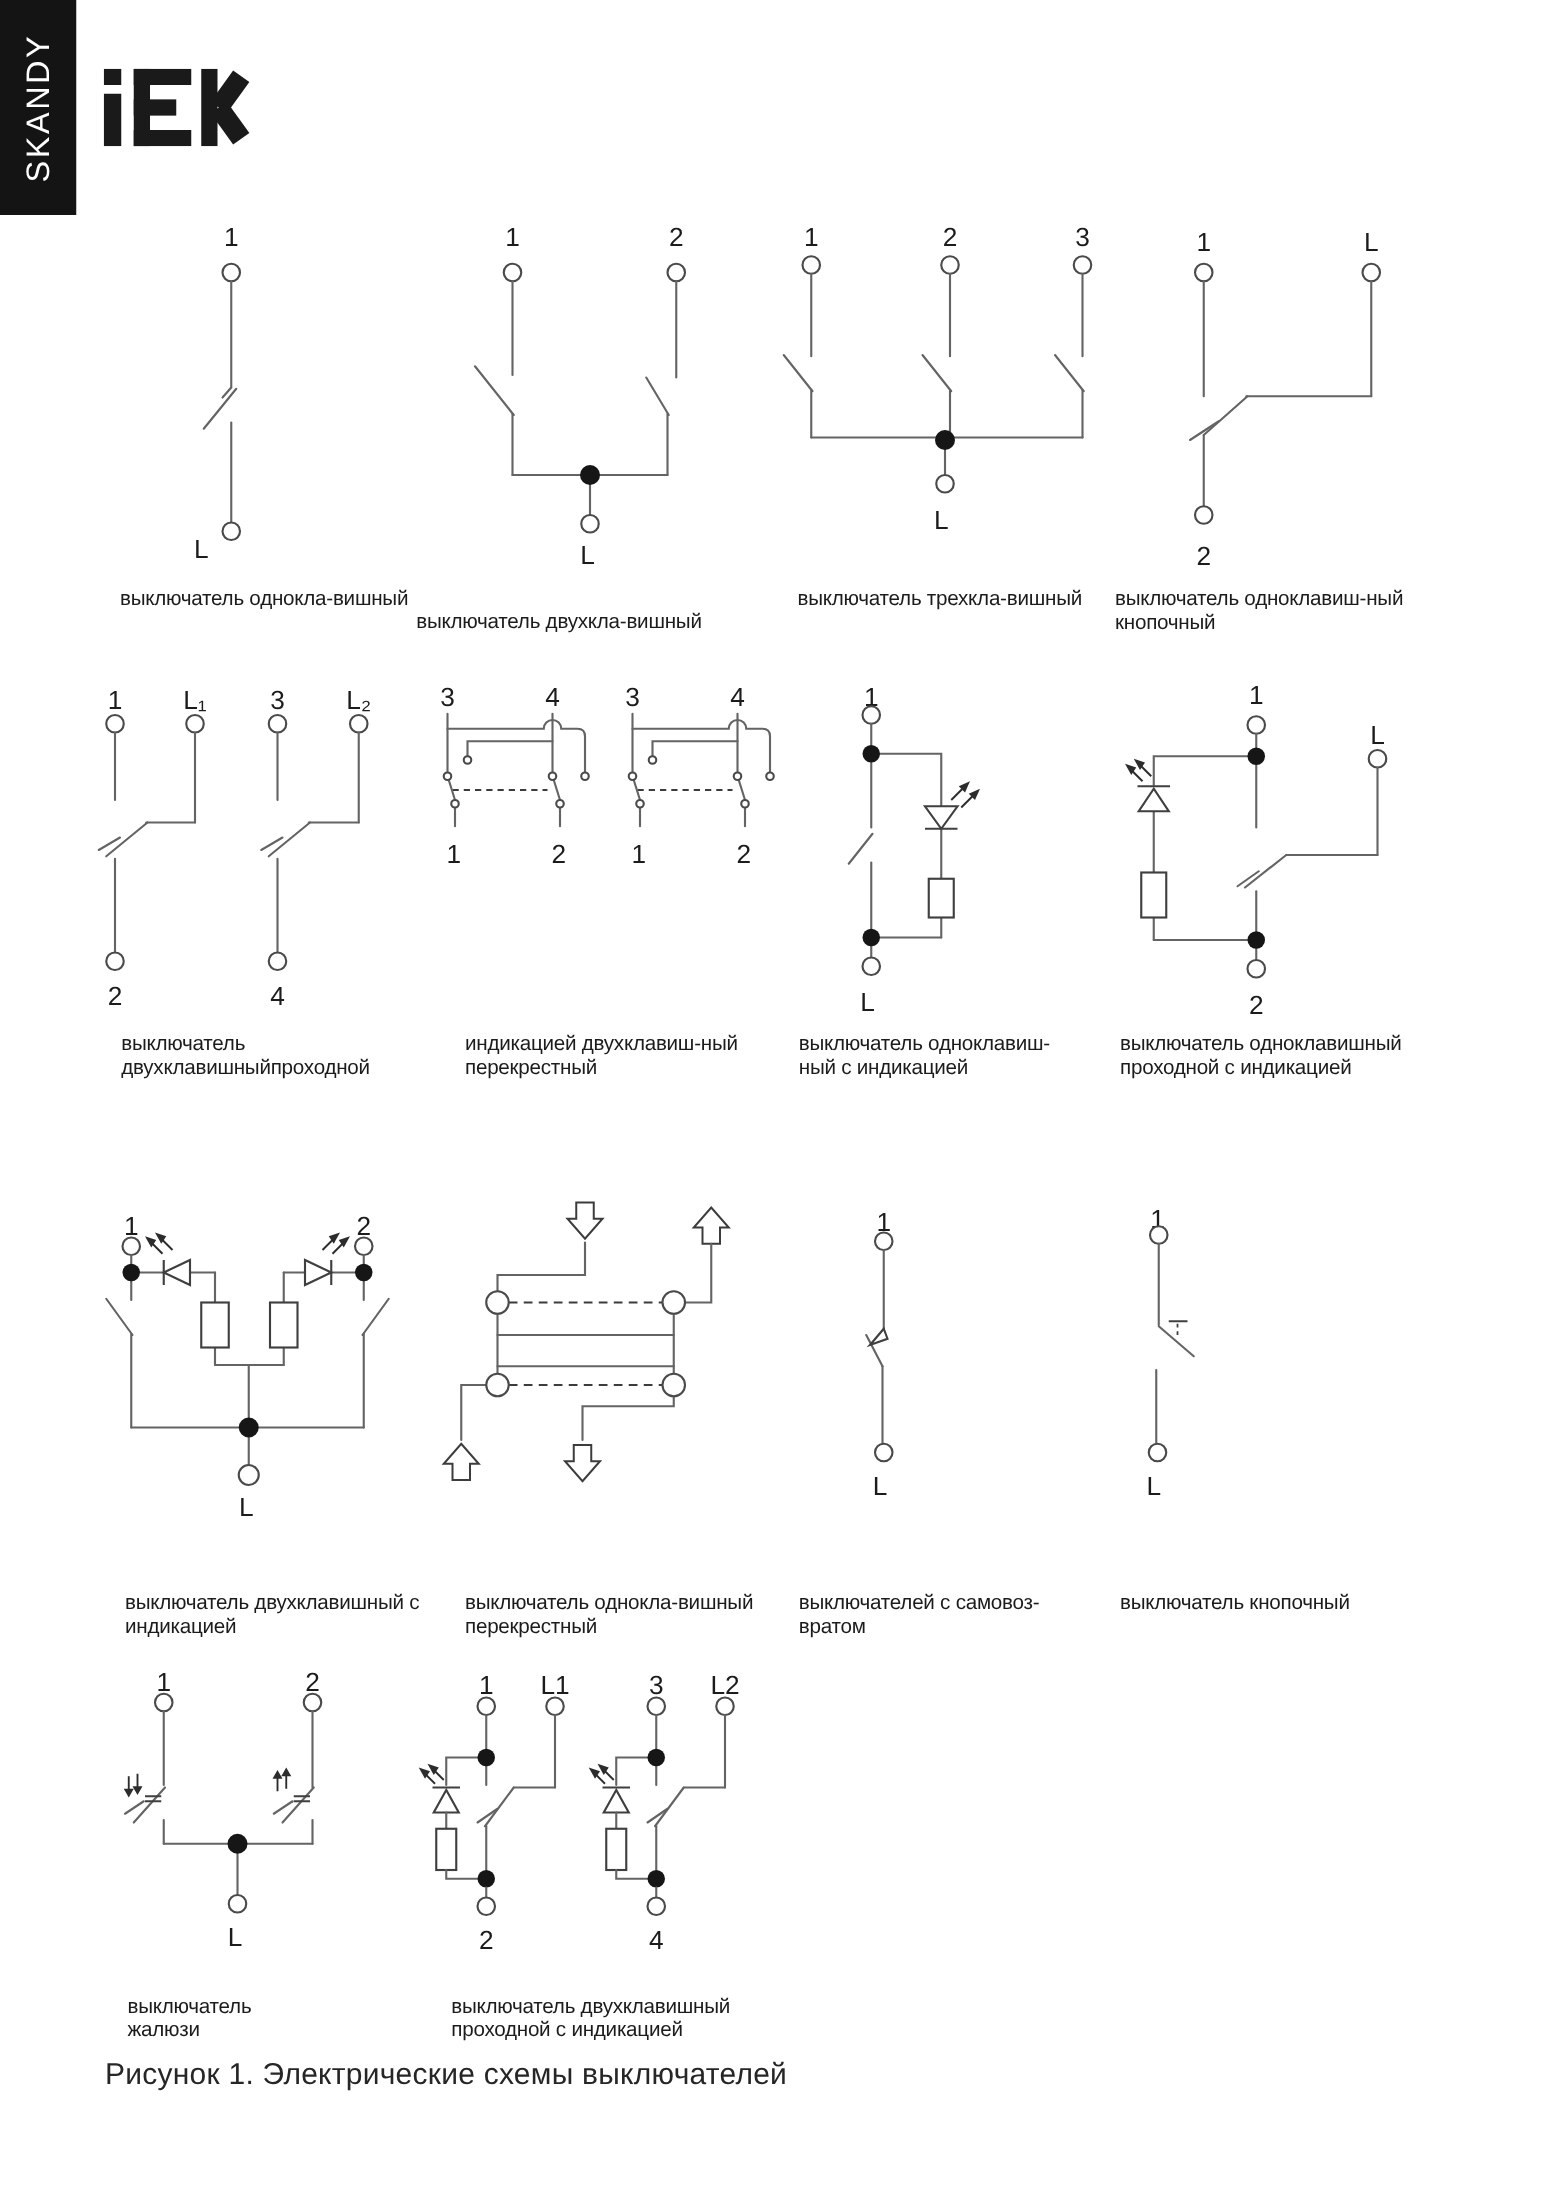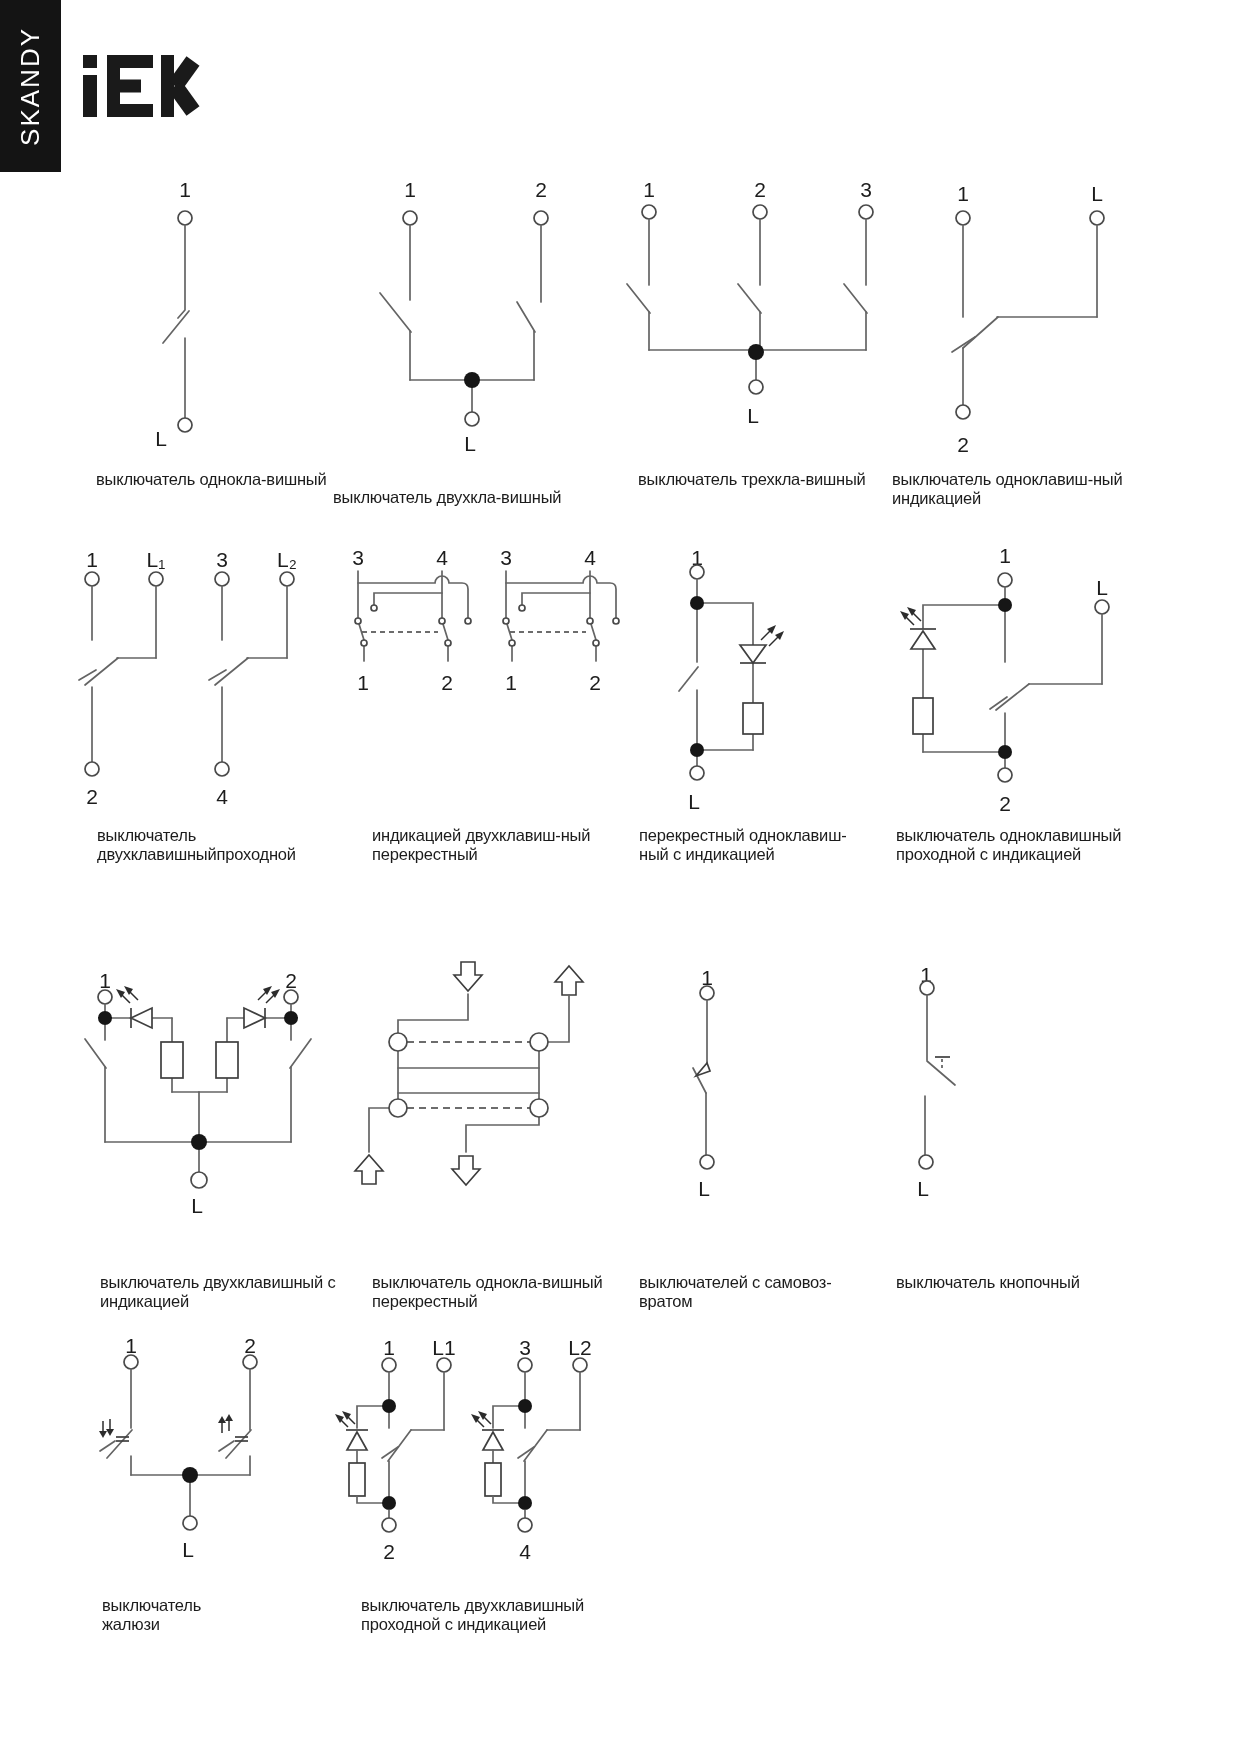--- a/index.html
+++ b/index.html
@@ -121,21 +121,21 @@
       <path class="w" d="M78,183 V240"></path>
     </g>
     <circle class="term" cx="78" cy="247" r="7"></circle>
     <text class="lbl" x="78" y="287">2</text>
   </svg>
 
   <div class="cap" style="left:84px;top:470px">выключатель однокла-вишный</div>
   <div class="cap" style="left:321px;top:488px">выключатель двухкла-вишный</div>
   <div class="cap" style="left:626px;top:470px">выключатель трехкла-вишный</div>
   <div class="cap" style="left:880px;top:470px">выключатель одноклавиш-ный
-индикацией</div>
+кнопочный</div>
 
   <svg class="diag" style="left:70px;top:545px" width="240" height="270">
     <text class="lbl" x="22" y="22">1</text>
     <text class="lbl" x="86" y="22">L₁</text>
     <text class="lbl" x="152" y="22">3</text>
     <text class="lbl" x="217" y="22">L₂</text>
     <circle class="term" cx="22" cy="34" r="7"></circle>
     <circle class="term" cx="86" cy="34" r="7"></circle>
     <circle class="term" cx="152" cy="34" r="7"></circle>
     <circle class="term" cx="217" cy="34" r="7"></circle>
@@ -264,21 +264,21 @@
     <circle class="node" cx="125" cy="60" r="7"></circle>
     <circle class="node" cx="125" cy="207" r="7"></circle>
     <circle class="term" cx="125" cy="230" r="7"></circle>
     <text class="lbl" x="125" y="266">2</text>
   </svg>
 
   <div class="cap" style="left:85px;top:826px">выключатель
 двухклавишныйпроходной</div>
   <div class="cap" style="left:360px;top:826px">индикацией двухклавиш-ный
 перекрестный</div>
-  <div class="cap" style="left:627px;top:826px">перекрестный одноклавиш-
+  <div class="cap" style="left:627px;top:826px">выключатель одноклавиш-
 ный с индикацией</div>
   <div class="cap" style="left:884px;top:826px">выключатель одноклавишный
 проходной с индикацией</div>
 
   <svg class="diag" style="left:70px;top:960px" width="260" height="270">
     <text class="lbl" x="35" y="28">1</text>
     <text class="lbl" x="221" y="28">2</text>
     <circle class="term" cx="35" cy="37" r="7"></circle>
     <circle class="term" cx="221" cy="37" r="7"></circle>
     <g>
@@ -484,14 +484,15 @@
       <circle class="term" cx="225" cy="190" r="7"></circle>
       <text class="lbl" x="225" y="224">4</text>
     </g>
   </svg>
 
   <div class="cap" style="left:90px;top:1596px">выключатель
 жалюзи</div>
   <div class="cap" style="left:349px;top:1596px">выключатель двухклавишный
 проходной с индикацией</div>
 
+  <div class="figcap" style="left:84px;top:1646px">Рисунок 1. Электрические схемы выключателей</div>
 
 </div>
 
 </body></html>

